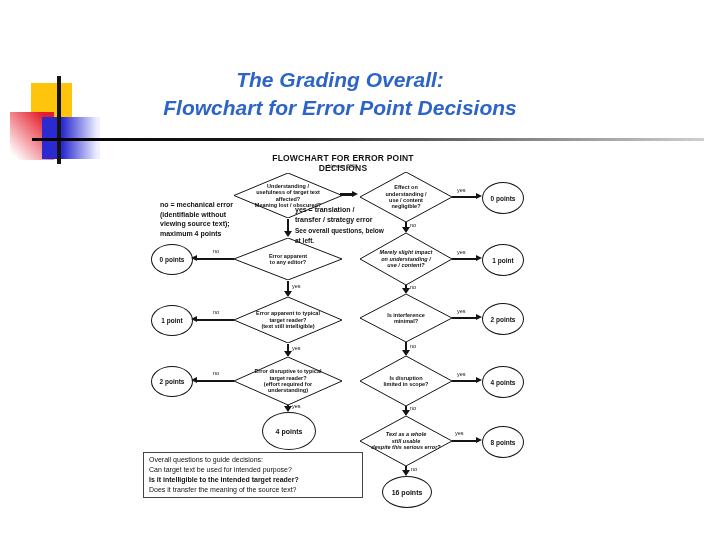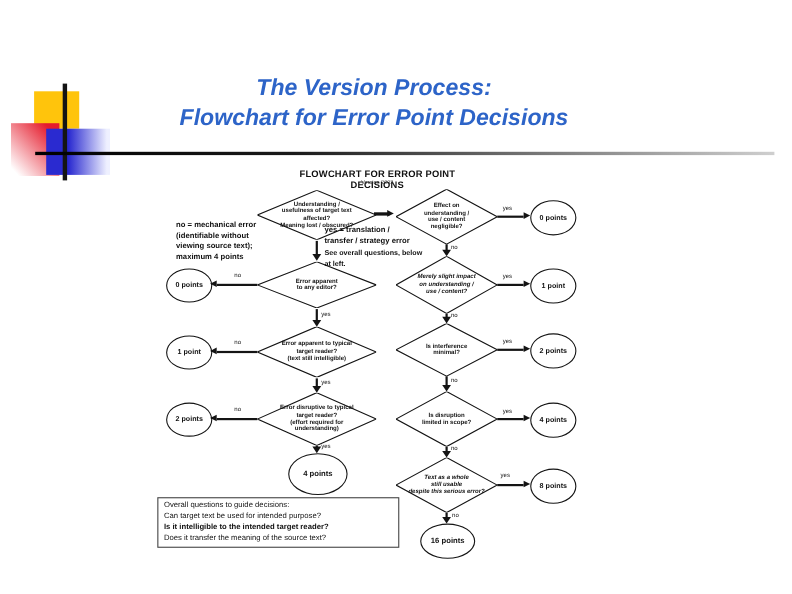--- a/index.html
+++ b/index.html
@@ -38,21 +38,21 @@
 
 <div class="slide">
 
   <div class="sq" style="left:31px;top:83px;width:41px;height:34px;background:var(--logo-yellow,#ffc40c);"></div>
   <div class="sq" style="left:10px;top:112px;width:44px;height:48px;background:linear-gradient(to bottom left,var(--logo-red,#e51b2c) 15%,#ffffff 92%);"></div>
   <div class="sq" style="left:42px;top:117px;width:58px;height:42px;background:linear-gradient(to right,var(--logo-blue,#2a2ad0) 35%,#eef0ff 95%);"></div>
   <div class="abs" style="left:57px;top:76px;width:4px;height:88px;background:#141414;"></div>
   <div class="abs rule" style="left:32px;top:138px;width:672px;height:3px;"></div>
 
   <div class="abs title">
-    <div>The Version Process:</div>
+    <div>The Grading Overall:</div>
     <div>Flowchart for Error Point Decisions</div>
   </div>
 
   <div class="abs fc-head" style="left:248px;top:153px;width:190px;">FLOWCHART FOR ERROR POINT DECISIONS</div>
   <div class="abs fc-ver" style="left:248px;top:163px;width:190px;">Version 2003</div>
 
   <div class="abs diamond" style="left:234px;top:173px;width:108px;height:45px;">
     <svg viewBox="0 0 100 100" preserveAspectRatio="none">
         <polygon points="50,0 100,50 50,100 0,50"></polygon>
       </svg>

